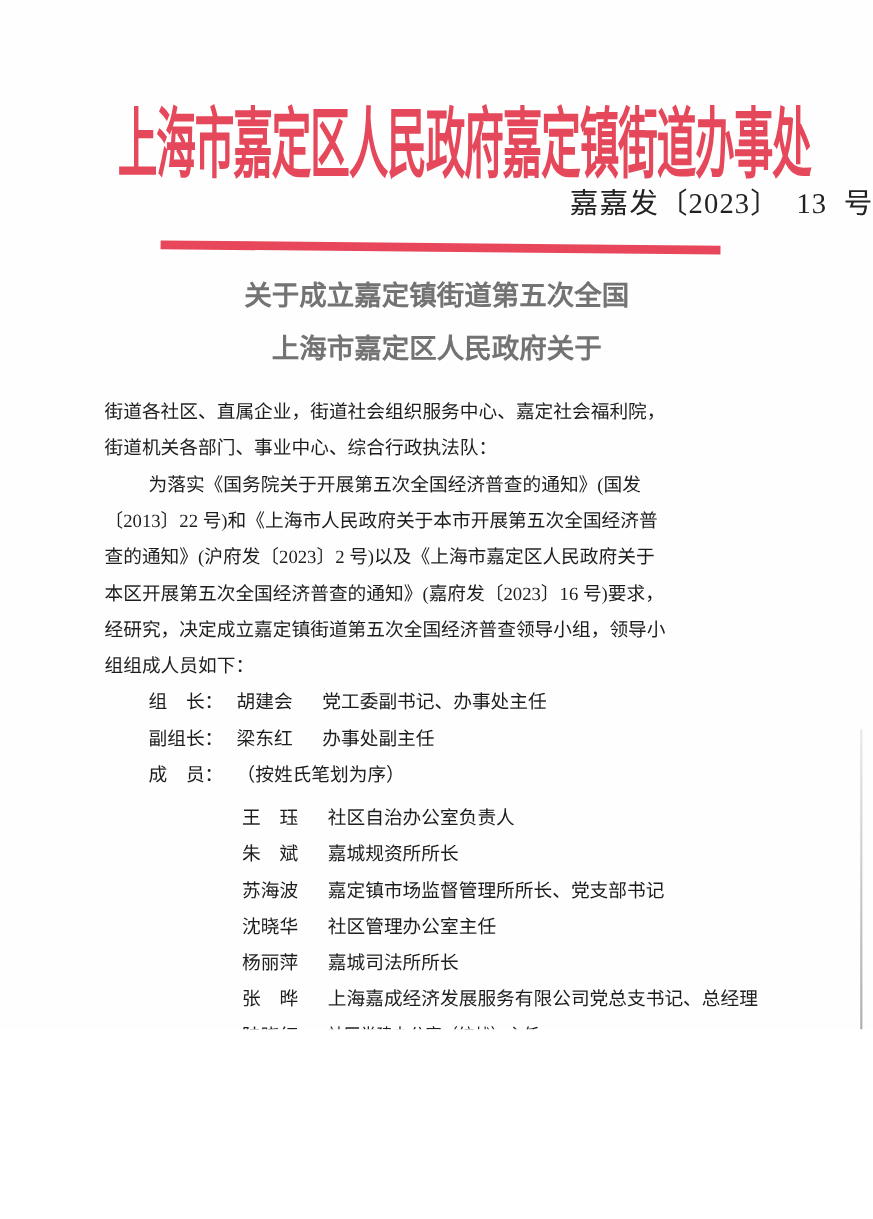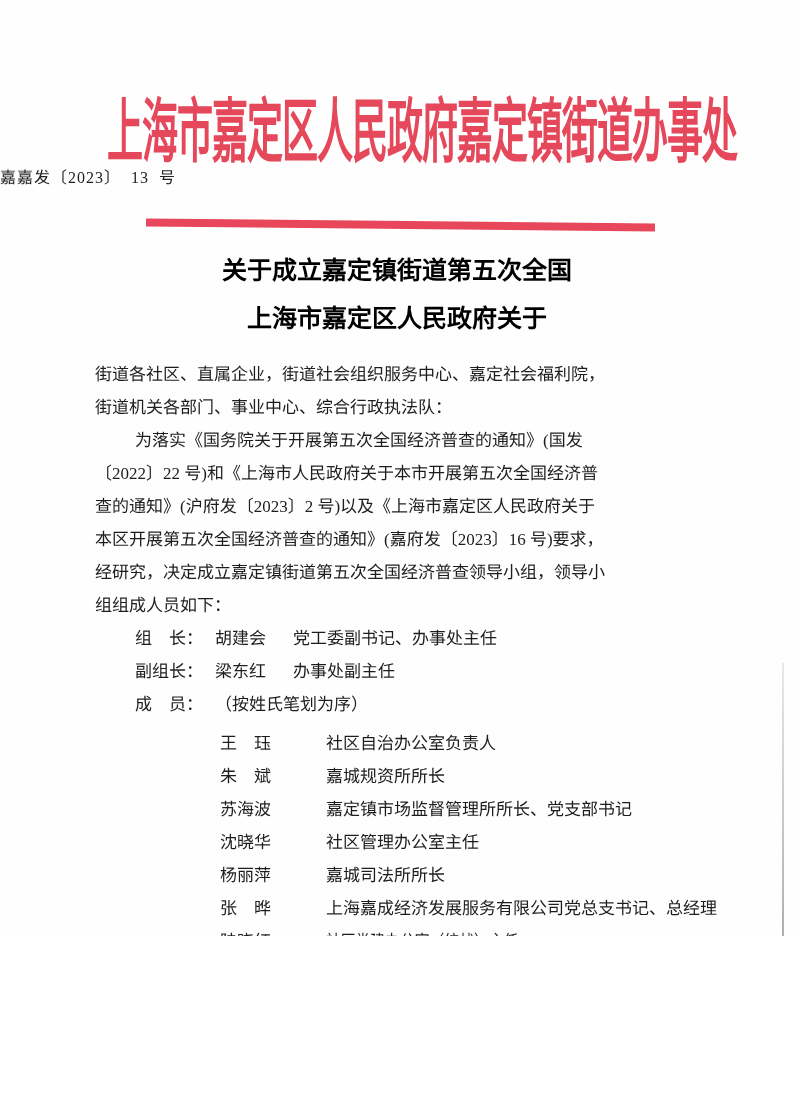--- a/index.html
+++ b/index.html
@@ -30,22 +30,22 @@
     transform: scaleY(1.95);
     transform-origin: top center;
     white-space: nowrap;
   }
   
   .doc-number {
     position: absolute;
     top: 164px;
     left: 0;
     width: 100%;
-    text-align: left;
-    font-size: 16px;
+    text-align: right;
+    font-size: 26px;
     letter-spacing: 1px;
     color: #222222;
     white-space: pre;
   }
   
   .red-rule {
     position: absolute;
     top: 221px;
     left: 146px;
     width: 509px;
@@ -56,21 +56,22 @@
   
   .doc-title {
     position: absolute;
     top: 247px;
     left: 0;
     width: 100%;
     text-align: center;
     font-size: 25px;
     font-weight: bold;
     line-height: 48px;
-    color: #000000;
+    color: #737373;
+    font-family: Liberation Mono, monospace;
   }
   
   .content {
     position: absolute;
     top: 358px;
     left: 95px;
     width: 618px;
     font-size: 17px;
     line-height: 33px;
     white-space: nowrap;
@@ -92,21 +93,20 @@
     margin-right: 18px;
     white-space: pre;
   }
   .p-title { white-space: nowrap; }
   
   .members { margin-top: 6px; }
   .member-row {
     display: flex;
     padding-left: 125px;
     white-space: nowrap;
-    gap: 28px;
   }
   .member-row:nth-of-type(7) .p-title {
     display: inline-block;
     transform: scaleX(0.87);
     transform-origin: left center;
   }
   
   .page-number {
     position: absolute;
     top: 995px;
@@ -139,21 +139,21 @@
     <div>关于成立嘉定镇街道第五次全国</div>
     <div>上海市嘉定区人民政府关于</div>
   </div>
 
   <div class="content">
 
     <div class="body-line">街道各社区、直属企业，街道社会组织服务中心、嘉定社会福利院，</div>
     <div class="body-line">街道机关各部门、事业中心、综合行政执法队：</div>
 
     <div class="body-line indent">为落实《国务院关于开展第五次全国经济普查的通知》(国发</div>
-    <div class="body-line">〔2022〕22 号)和《上海市人民政府关于本市开展第五次全国经济普</div>
+    <div class="body-line">〔2013〕22 号)和《上海市人民政府关于本市开展第五次全国经济普</div>
     <div class="body-line">查的通知》(沪府发〔2023〕2 号)以及《上海市嘉定区人民政府关于</div>
     <div class="body-line">本区开展第五次全国经济普查的通知》(嘉府发〔2023〕16 号)要求，</div>
     <div class="body-line">经研究，决定成立嘉定镇街道第五次全国经济普查领导小组，领导小</div>
     <div class="body-line">组组成人员如下：</div>
 
     <div class="lead-row">
       <span class="role-label">组　长：</span>
       <span class="p-name">胡建会</span>
       <span class="p-title">党工委副书记、办事处主任</span>
     </div>

